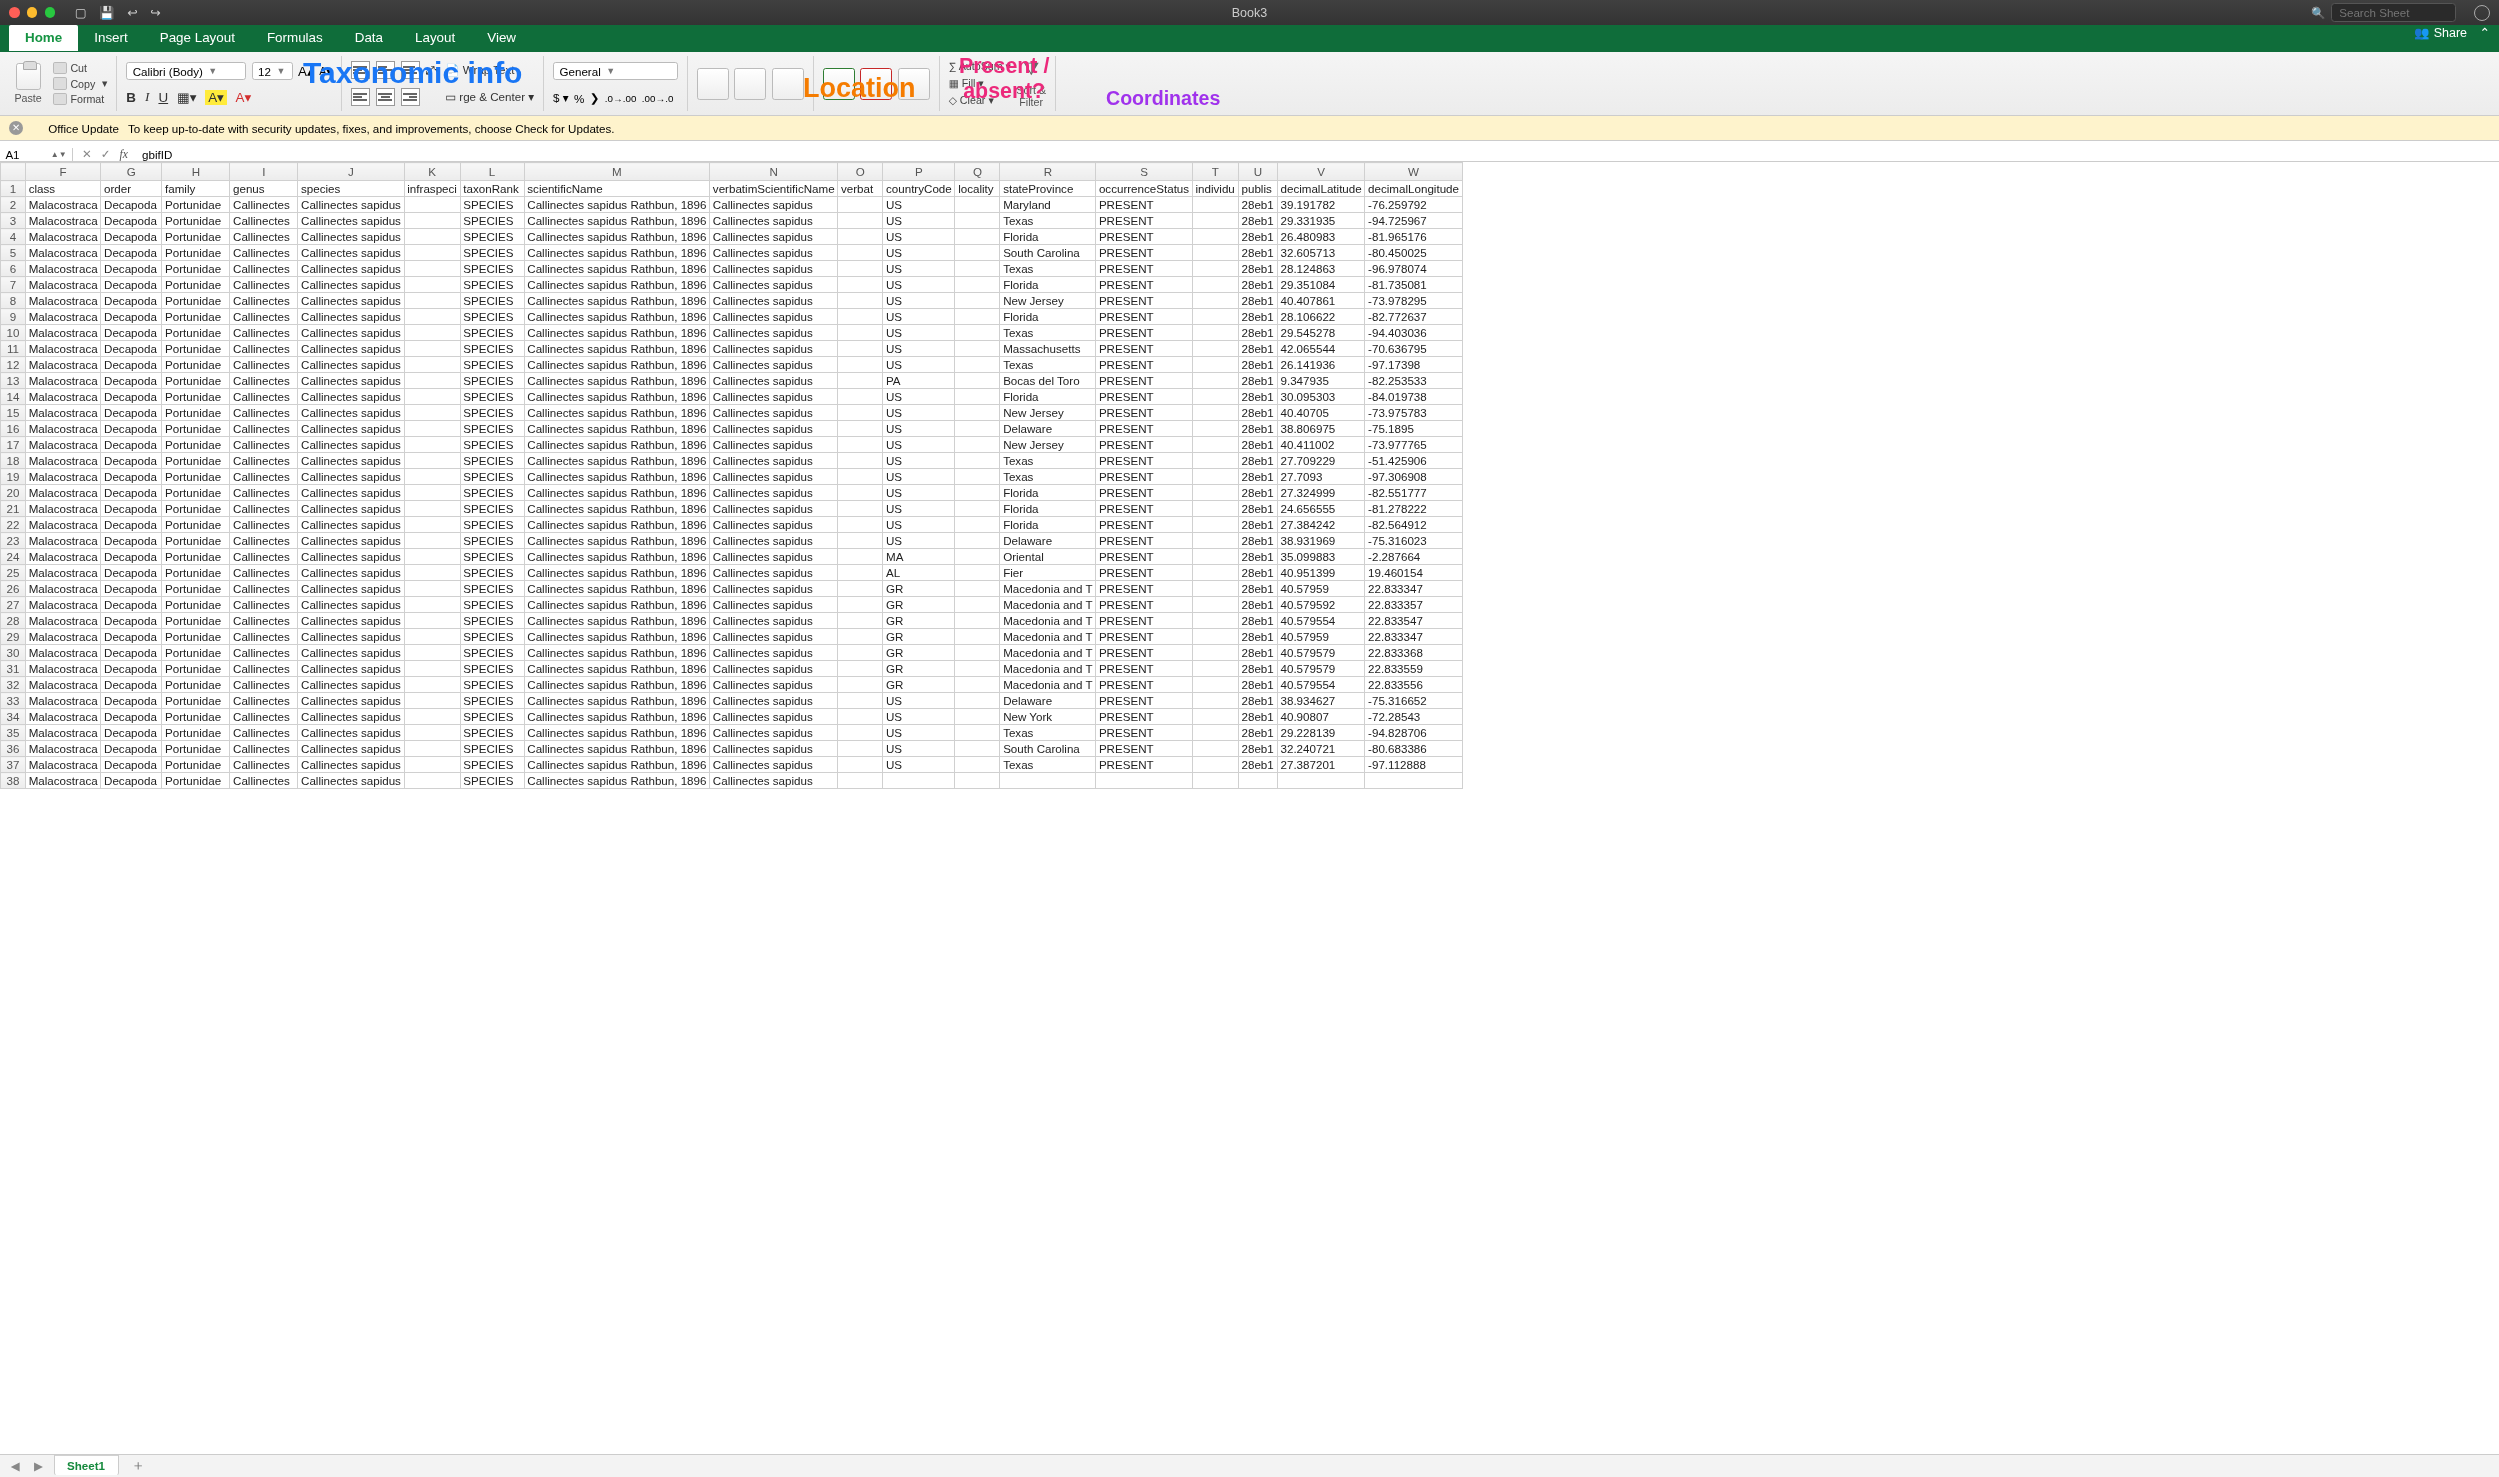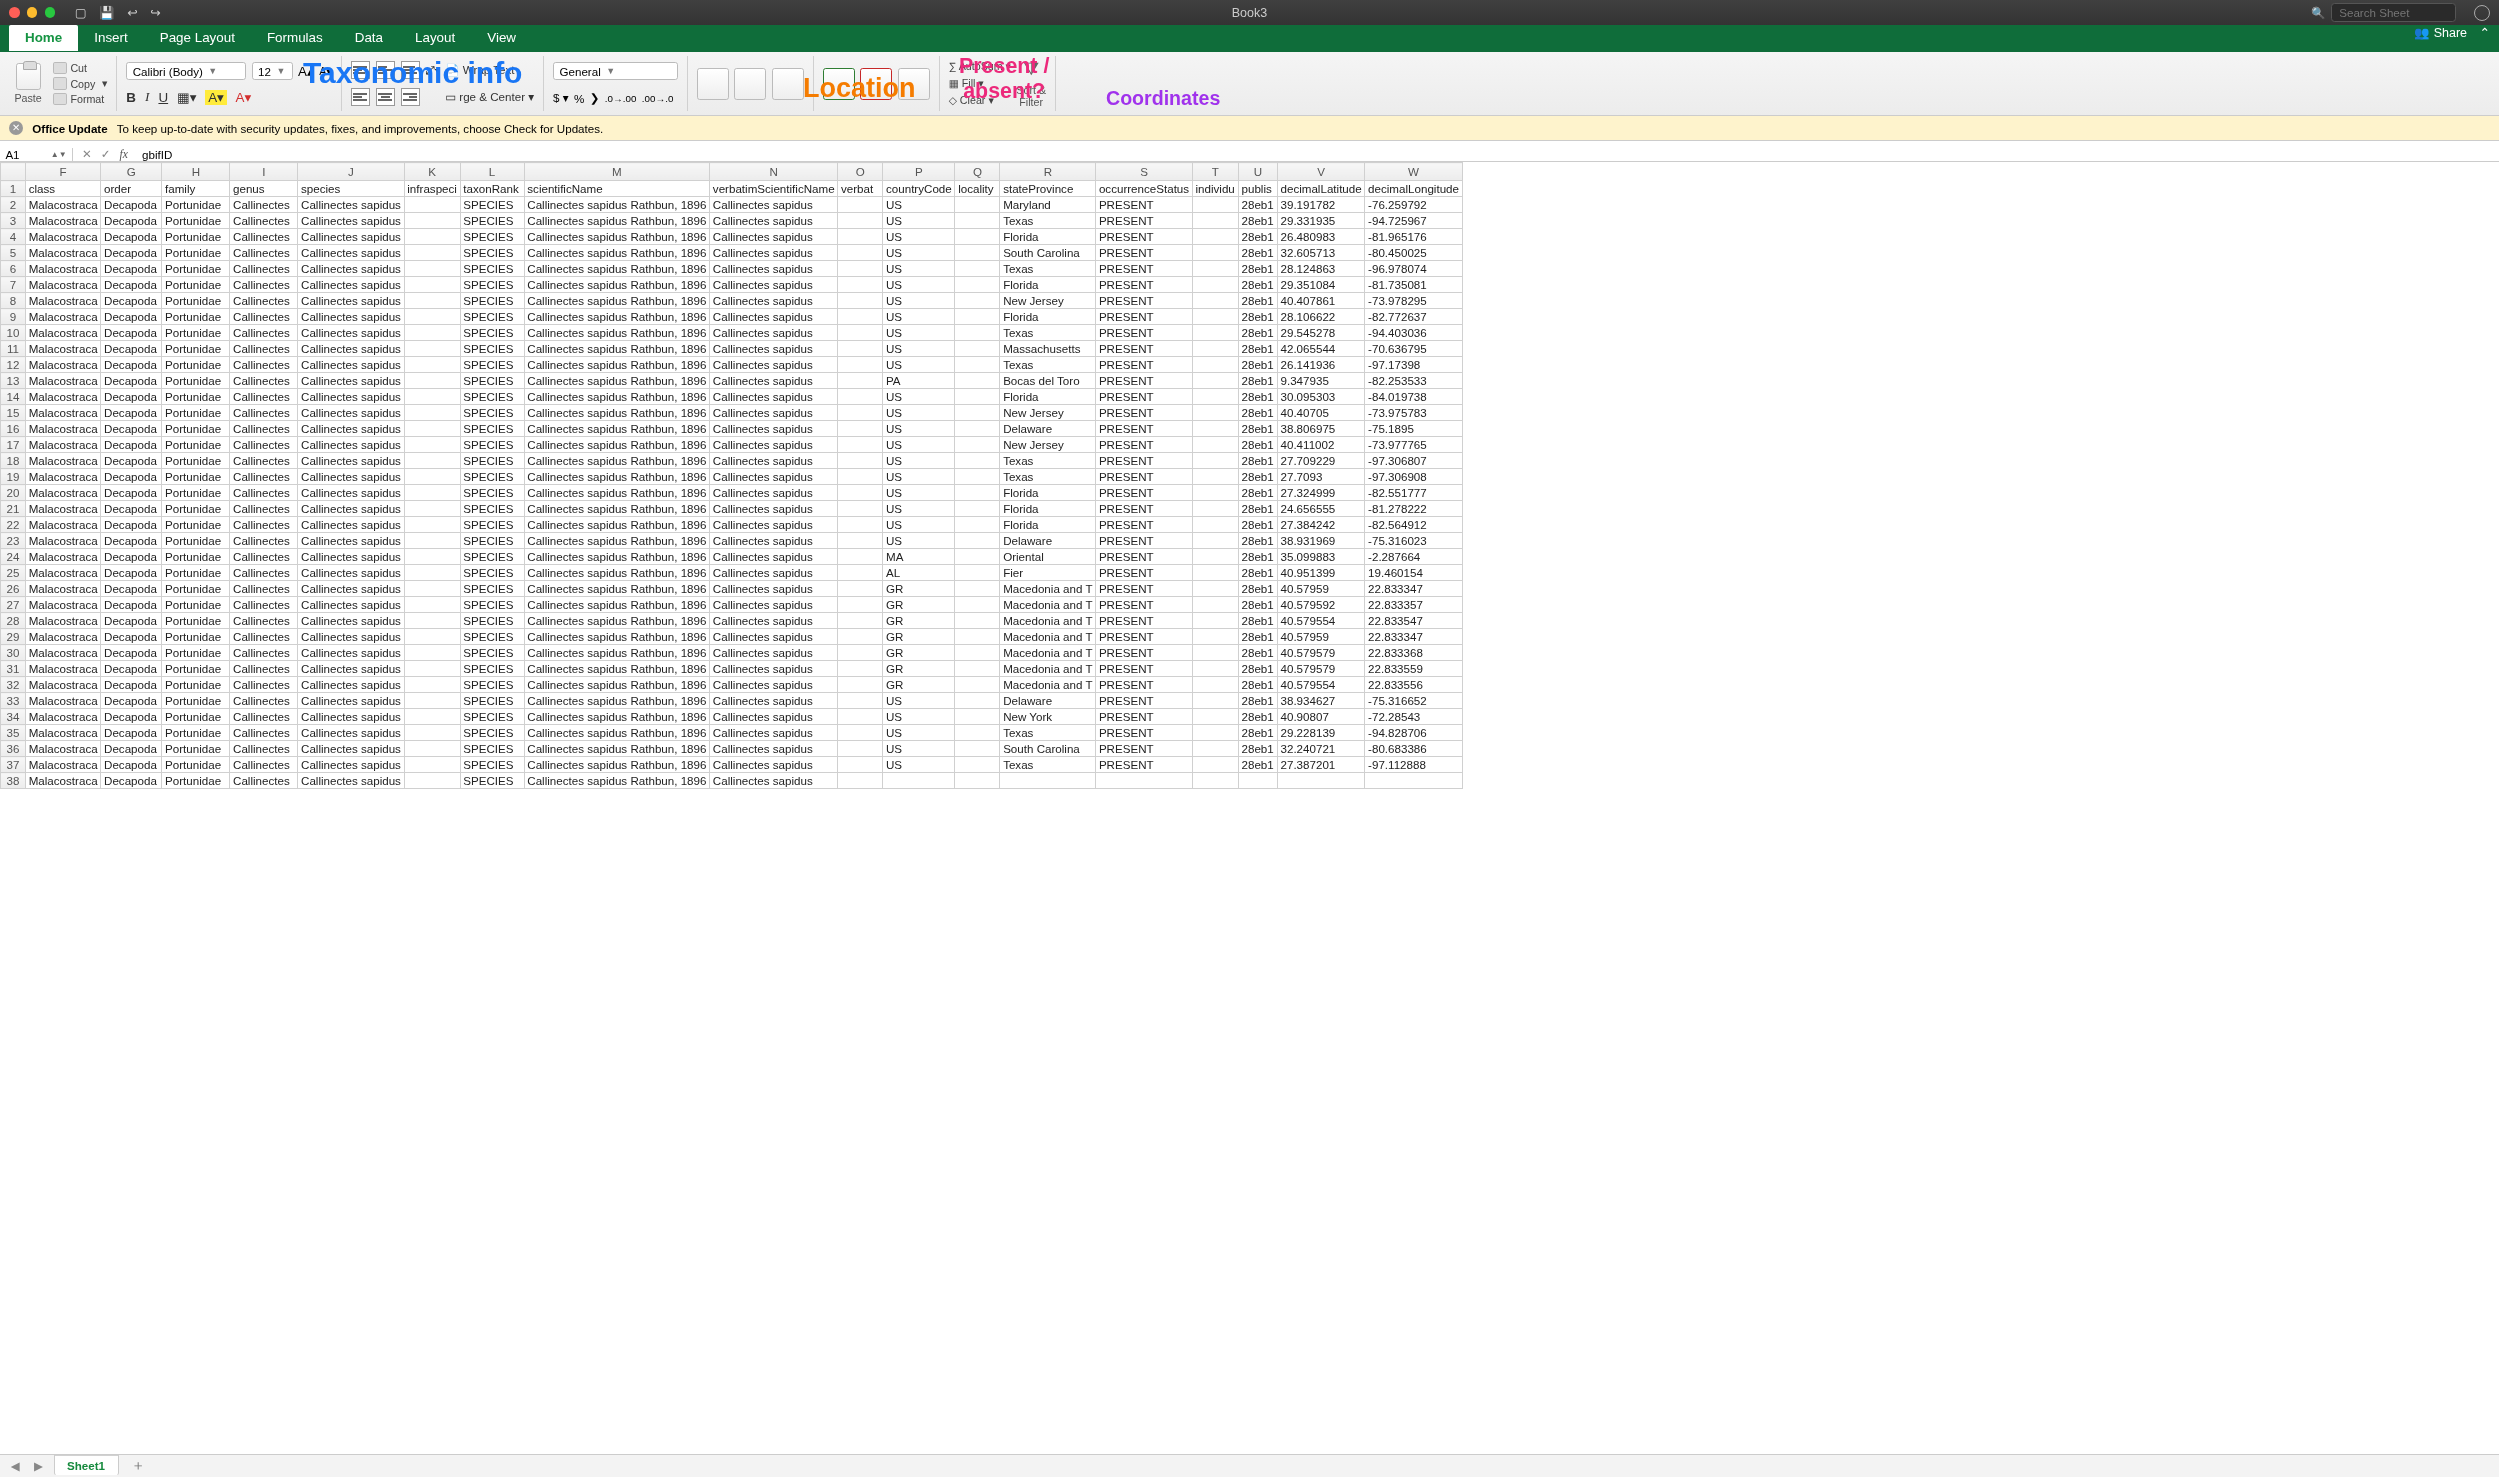--- a/index.html
+++ b/index.html
@@ -48,21 +48,21 @@
 
 .annot{ position:absolute; font-weight:800; font-size:23px; pointer-events:none;}
 .annot.blue{ color:#1976f5; top:3.6px; left:303px; font-size:30px;}
 .annot.orange{ color:#f57c00; top:21.4px; left:803px; font-size:27px;}
 .annot.pink{ color:#ec297b; top:1.8px; left:959px; font-size:21.4px; text-align:center;}
 .annot.purple{ color:#a032ec; top:27px; left:1106px; font-size:19.6px;margin-top:8px;}
 
 
 .update-bar{ height:25px; background:#fef3cc; border-bottom:0.9px solid #ccc; display:flex; align-items:center; padding:0 9px; font-size:11.6px; gap:9px;}
 .ub-x{ width:14.3px;height:14.3px;border-radius:50%;background:#999;color:#fff;display:flex;align-items:center;justify-content:center;font-size:9.8px;}
-.ub-title{font-weight:700;}
+.ub-title{font-weight:400;margin-left:16px;}
 
 
 .fbar{ height:21.4px; border-bottom:0.9px solid #ccc; display:flex; align-items:flex-end; font-size:11.6px;}
 .namebox{ width:73px; border-right:0.9px solid #ccc; padding:0 5.4px; display:flex; align-items:center; justify-content:space-between;}
 .namebox .dd{font-size:8px;color:#666;}
 .fx-btns{ padding:0 9px; color:#888; display:flex; gap:9px; align-items:center;}
 .fx-label{ font-style:italic; font-family:Georgia; color:#555; padding-right:7.1px;}
 .fx-input{ flex:1; padding:0 7.1px; }
 
 
@@ -666,21 +666,21 @@
           <td class="c-M">Callinectes sapidus Rathbun, 1896</td>
           <td class="c-N">Callinectes sapidus</td>
           <td class="c-O"></td>
           <td class="c-P">US</td>
           <td class="c-Q"></td>
           <td class="c-R">Texas</td>
           <td class="c-S">PRESENT</td>
           <td class="c-T"></td>
           <td class="c-U">28eb1</td>
           <td class="c-V num">27.709229</td>
-          <td class="c-W num">-97.306807</td>
+          <td class="c-W num">-51.425906</td>
         </tr>
         <tr>
           <th class="rowhdr">19</th>
           <td class="c-F">Malacostraca</td>
           <td class="c-G">Decapoda</td>
           <td class="c-H">Portunidae</td>
           <td class="c-I">Callinectes</td>
           <td class="c-J">Callinectes sapidus</td>
           <td class="c-K"></td>
           <td class="c-L">SPECIES</td>

